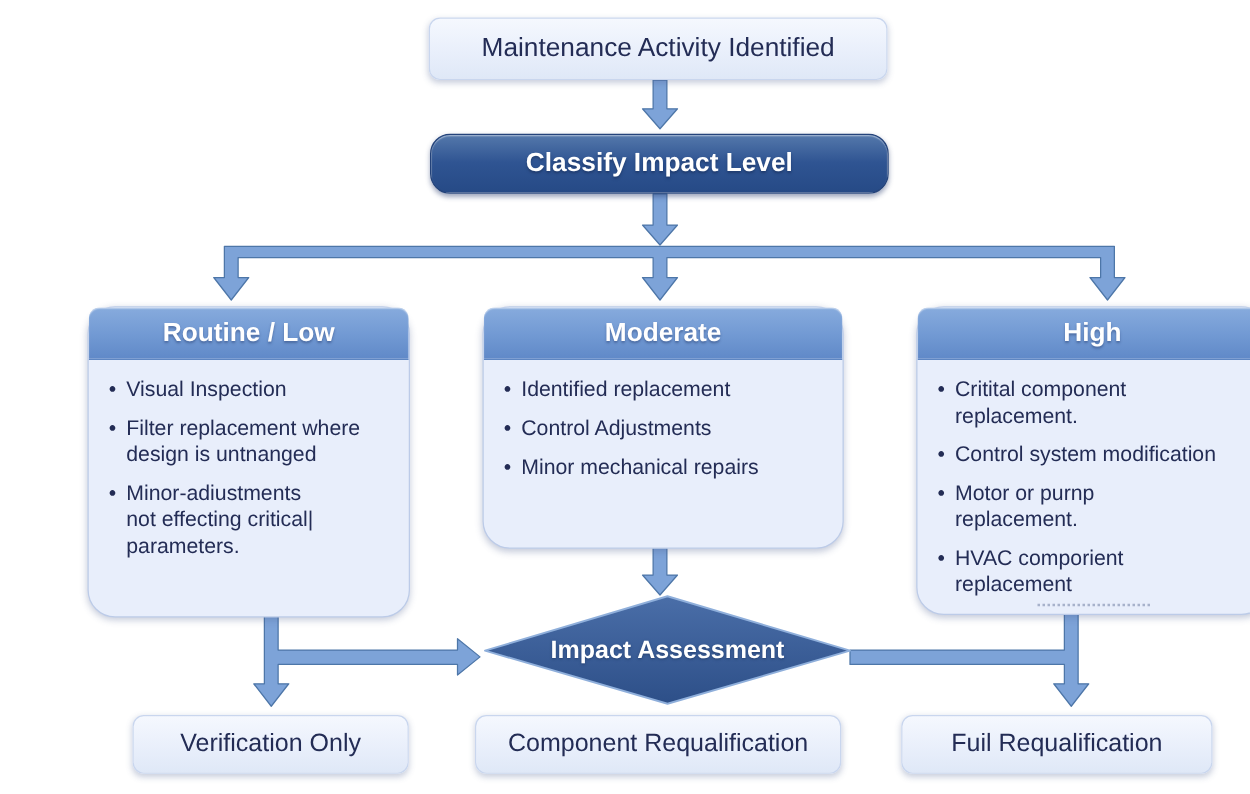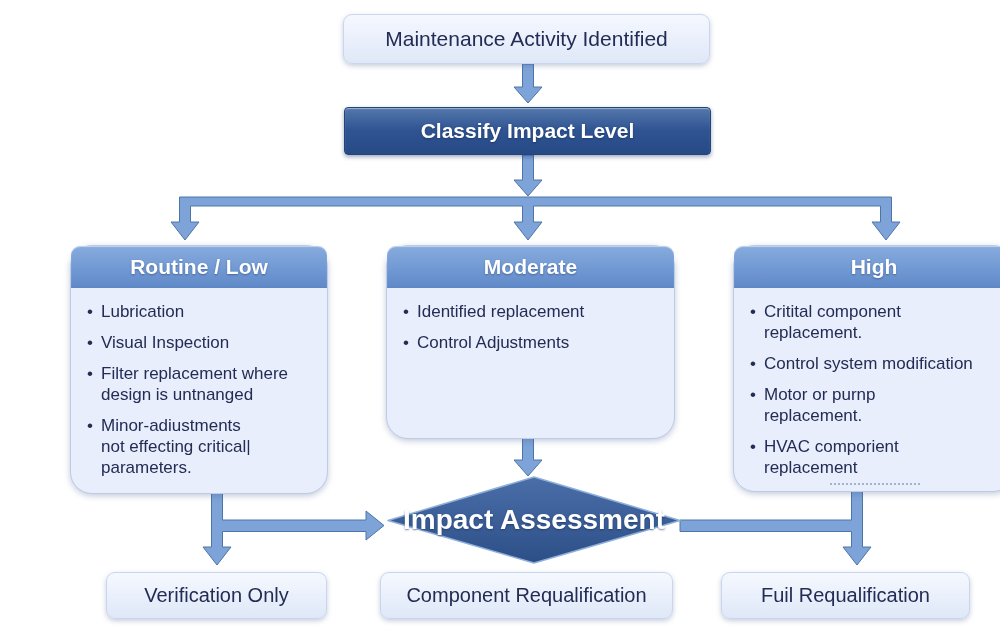--- a/index.html
+++ b/index.html
@@ -13,21 +13,21 @@
   }
   .pill {
     background:linear-gradient(180deg,#f5f8fe 0%,#e9effb 55%,#dfe8f7 100%);
     border:1.5px solid #c9d6ee; border-radius:9px;
     box-shadow:0 2px 5px rgba(70,90,140,0.30);
   }
   .start    { left:295px; top:14px;  width:365px; height:48px; font-size:21px; }
   .classify {
     left:296px; top:107px; width:365px; height:46px;
     background:linear-gradient(180deg,#5478ab 0%,#2f5492 48%,#264a86 100%);
-    border:1px solid #24437a; border-radius:4px;
+    border:1px solid #24437a; border-radius:16px;
     color:#ffffff; font-weight:bold; font-size:21px;
     box-shadow:inset 0 1px 1px rgba(255,255,255,0.45), 0 2px 4px rgba(40,60,110,0.45);
     text-shadow:0 1px 2px rgba(20,40,80,0.55);
   }
   .card {
     position:absolute; border-radius:22px; background:#e8eefb;
     border:1px solid #bccbe8; box-shadow:0 2px 6px rgba(70,90,140,0.32);
   }
   .card-header {
     height:41px; border-radius:9px 9px 0 0;
@@ -50,21 +50,21 @@
   .outcome  { top:572px; height:45px; font-size:20px; }
   .verification { left:58px;  width:219px; }
   .targeted     { left:332px; width:291px; }
   .full         { left:673px; width:247px; }
   .connectors { position:absolute; left:0; top:0; width:1000px; height:635px; }
   .connector { stroke:#4d76a8; stroke-width:1; stroke-linejoin:round; }
   .diamond   { stroke:#8fafdb; stroke-width:1.5; stroke-linejoin:round; }
   .decision-label {
     position:absolute; left:346px; top:506px; width:280px; height:28px;
     display:flex; align-items:center; justify-content:center;
-    color:#ffffff; font-weight:bold; font-size:28px;
+    color:#ffffff; font-weight:bold; font-size:20px;
     text-shadow:0 1px 2px rgba(20,40,80,0.55);
   }
   .ghost {
     position:absolute; left:782px; top:483px; width:90px; height:6px;
     border-top:2px dotted rgba(45,65,115,0.35); filter:blur(0.6px);
   }
 </style>
 </head>
 <body>
 
@@ -98,37 +98,37 @@
   </svg>
 
   <div class="node pill start">Maintenance Activity Identified</div>
 
   <div class="node classify">Classify Impact Level</div>
 
   <div class="card routine">
     <div class="card-header">Routine / Low</div>
     <div class="card-body">
       <ul>
-        <li>Lubrication</li>
         <li>Visual Inspection</li>
         <li>Filter replacement where
 design is untnanged</li>
         <li>Minor-adiustments
 not effecting critical|
 parameters.</li>
       </ul>
     </div>
   </div>
 
   <div class="card moderate">
     <div class="card-header">Moderate</div>
     <div class="card-body">
       <ul>
         <li>Identified replacement</li>
         <li>Control Adjustments</li>
+        <li>Minor mechanical repairs</li>
       </ul>
     </div>
   </div>
 
   <div class="card high">
     <div class="card-header">High</div>
     <div class="card-body">
       <ul>
         <li>Critital component
 replacement.</li>

